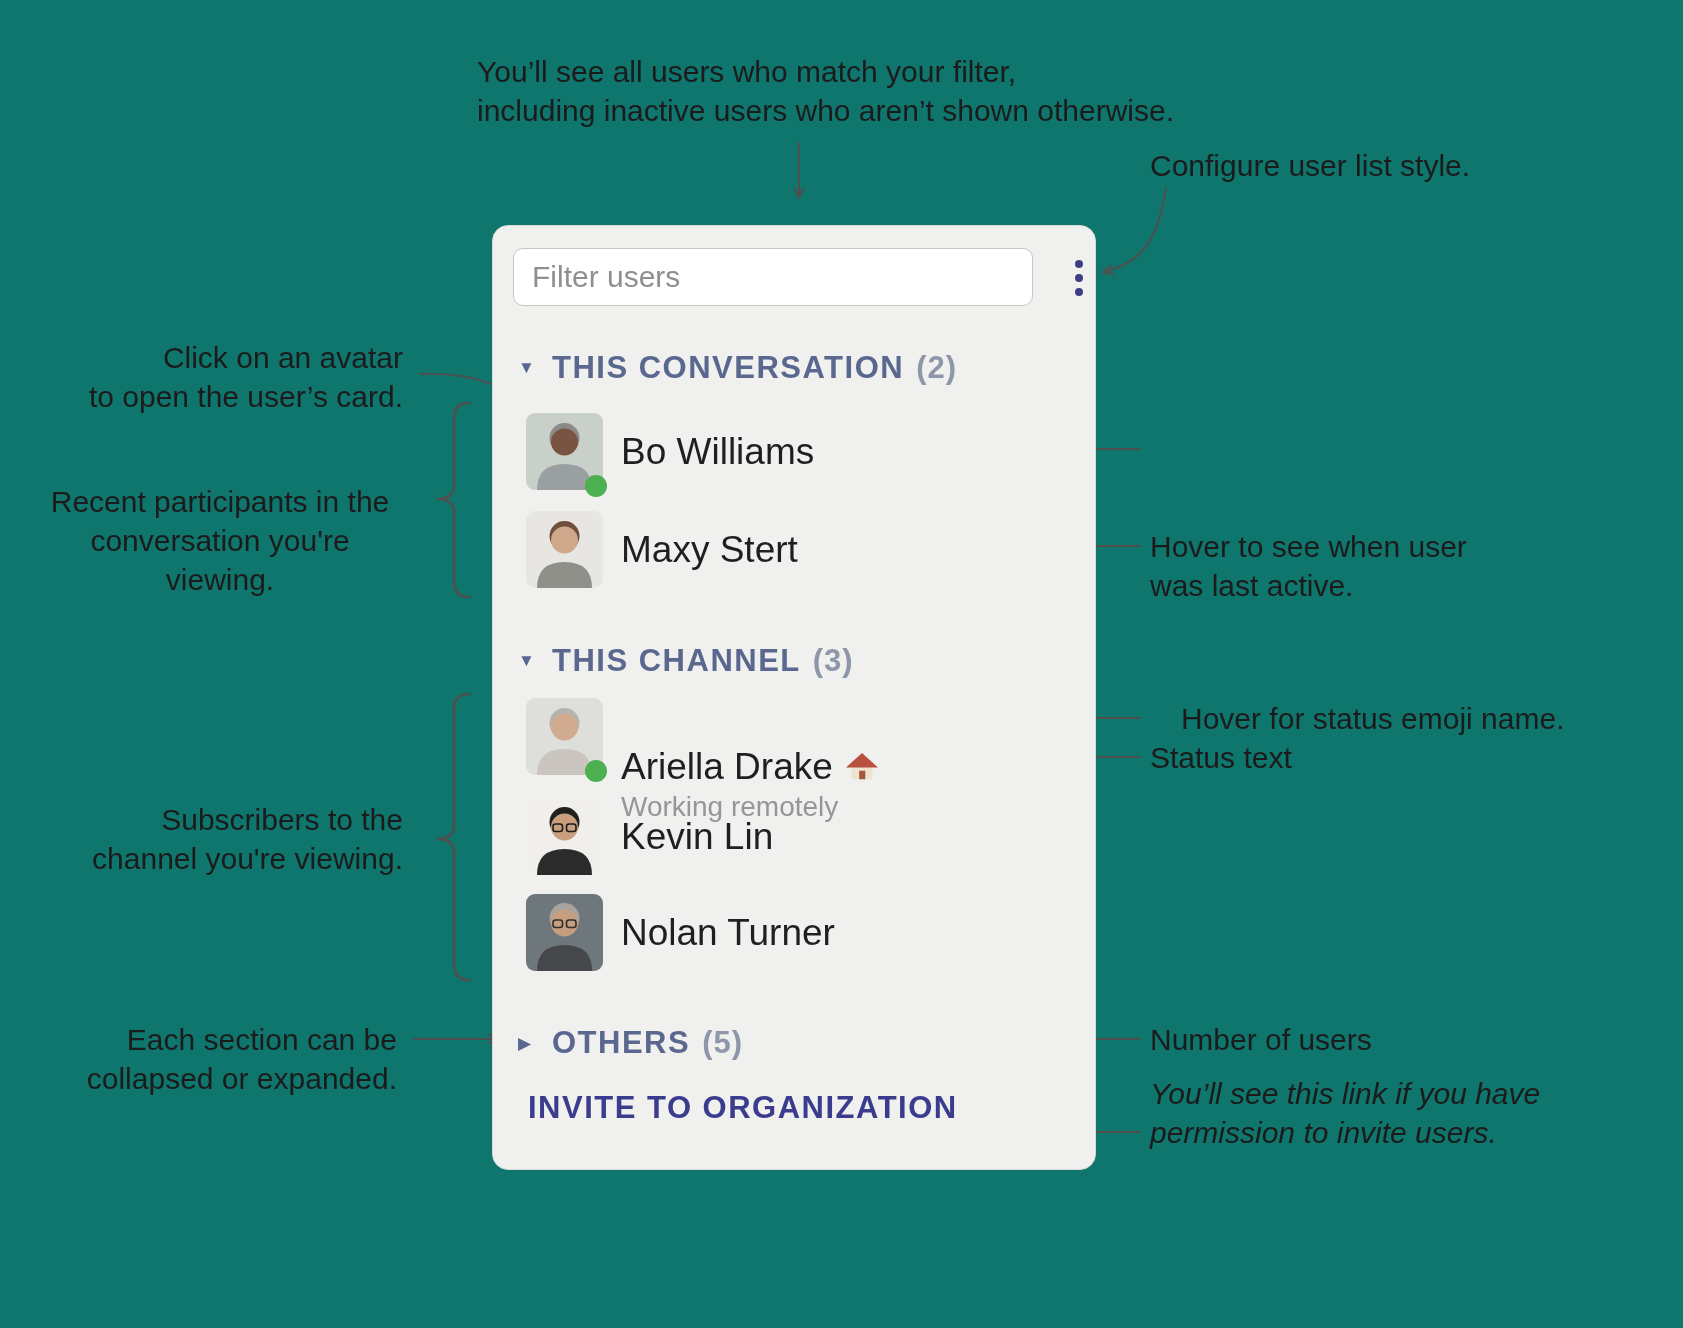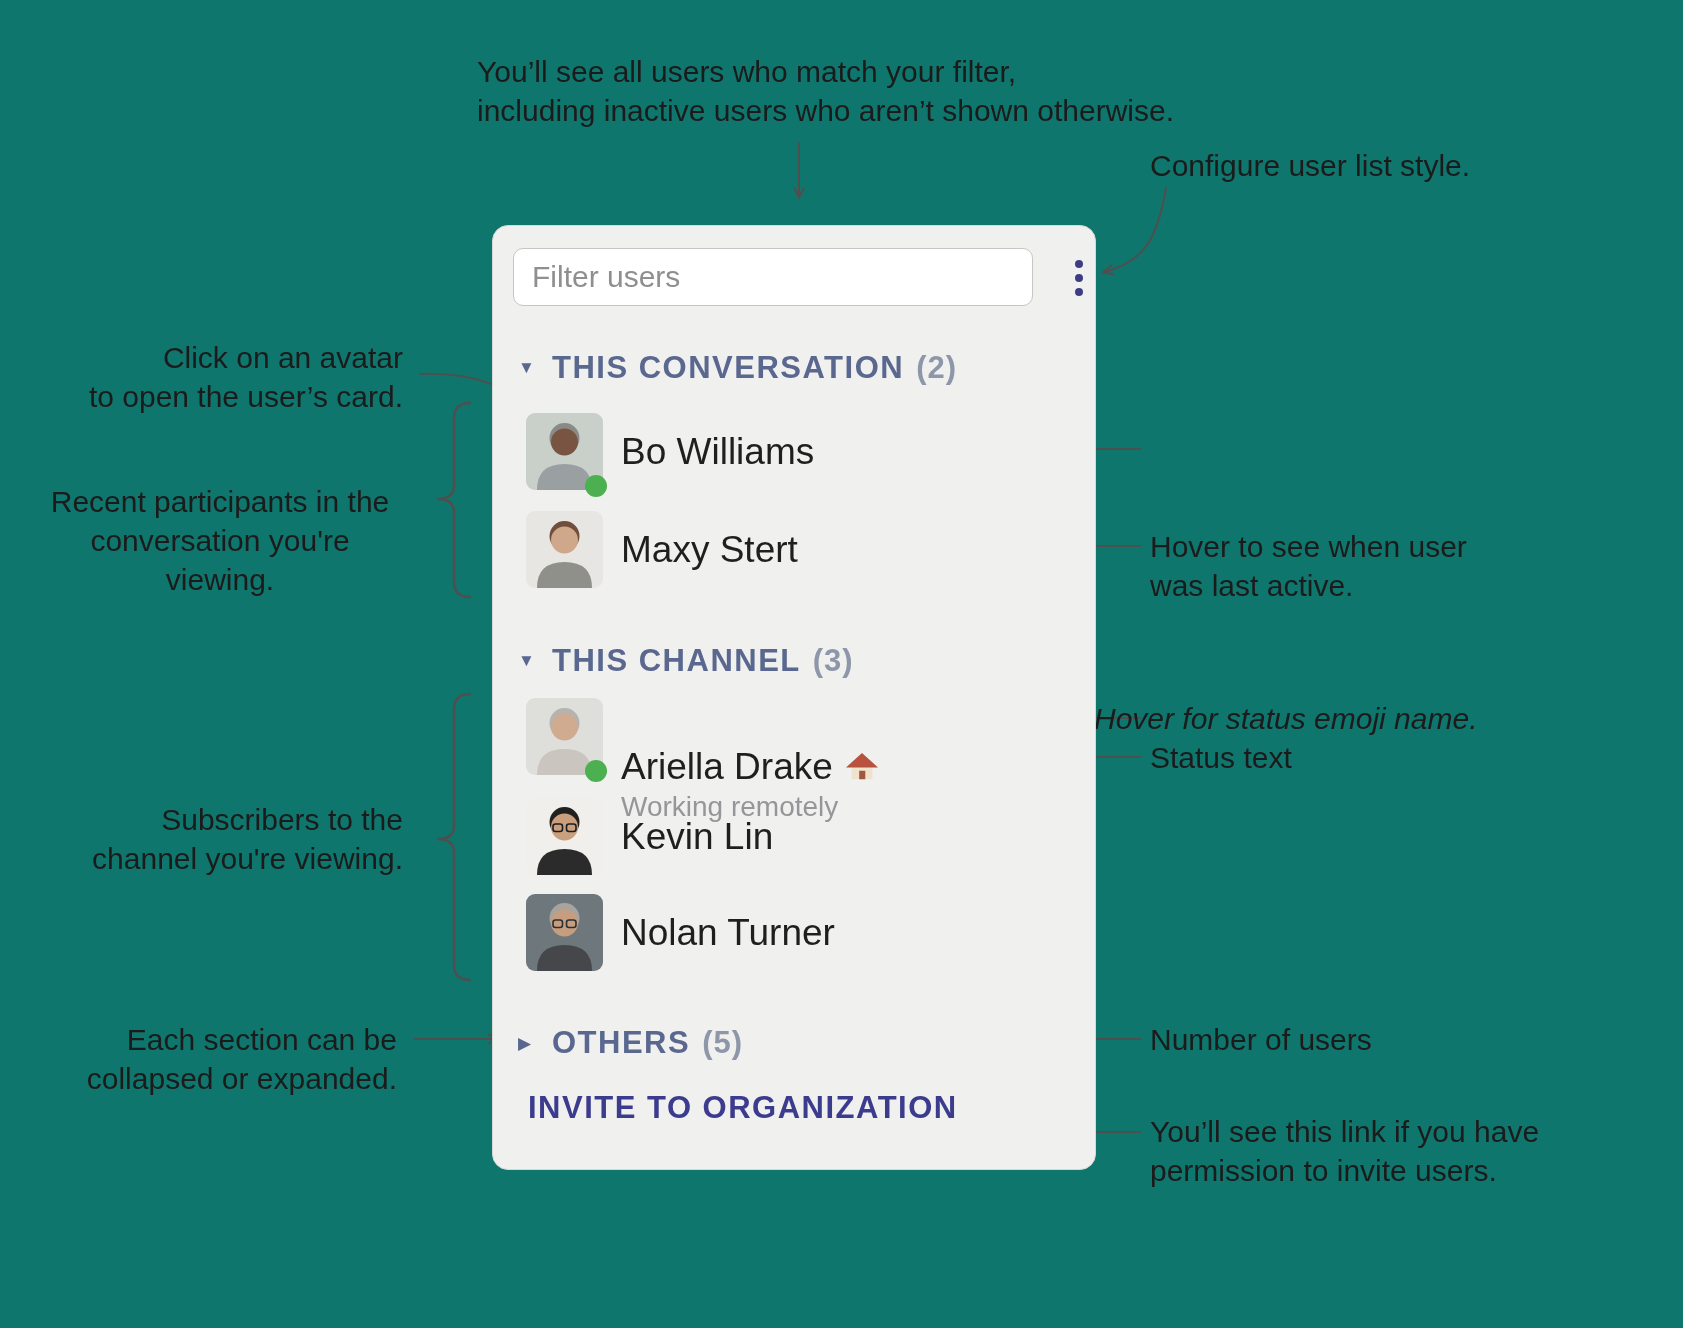--- a/index.html
+++ b/index.html
@@ -74,28 +74,28 @@
 
   <div class="note" style="left:477px; top:52px;">You’ll see all users who match your filter,
 including inactive users who aren’t shown otherwise.</div>
   <div class="note" style="left:1150px; top:146px;">Configure user list style.</div>
   <div class="note right-align" style="left:43px; top:338px; width:360px;">Click on an avatar
 to open the user’s card.</div>
   <div class="note right-align" style="left:40px; top:482px; width:360px;text-align:center;">Recent participants in the
 conversation you're viewing.</div>
   <div class="note" style="left:1150px; top:527px;">Hover to see when user
 was last active.</div>
-  <div class="note" style="left:1094px; top:699px;font-style:italic;">Hover for status emoji name.</div>
+  <div class="note" style="left:1181px; top:699px;">Hover for status emoji name.</div>
   <div class="note" style="left:1150px; top:738px;">Status text</div>
   <div class="note right-align" style="left:43px; top:800px; width:360px;">Subscribers to the
 channel you're viewing.</div>
   <div class="note right-align" style="left:37px; top:1020px; width:360px;">Each section can be
 collapsed or expanded.</div>
   <div class="note" style="left:1150px; top:1020px;">Number of users</div>
-  <div class="note" style="left:1150px; top:1112px;">You’ll see this link if you have
+  <div class="note" style="left:1150px; top:1074px;font-style:italic;">You’ll see this link if you have
 permission to invite users.</div>
 
   <div class="panel">
     <input type="text" class="filter-input" placeholder="Filter users" style="">
     <div class="menu-dots">
       <span class="dot"></span>
       <span class="dot"></span>
       <span class="dot"></span>
     </div>
 

